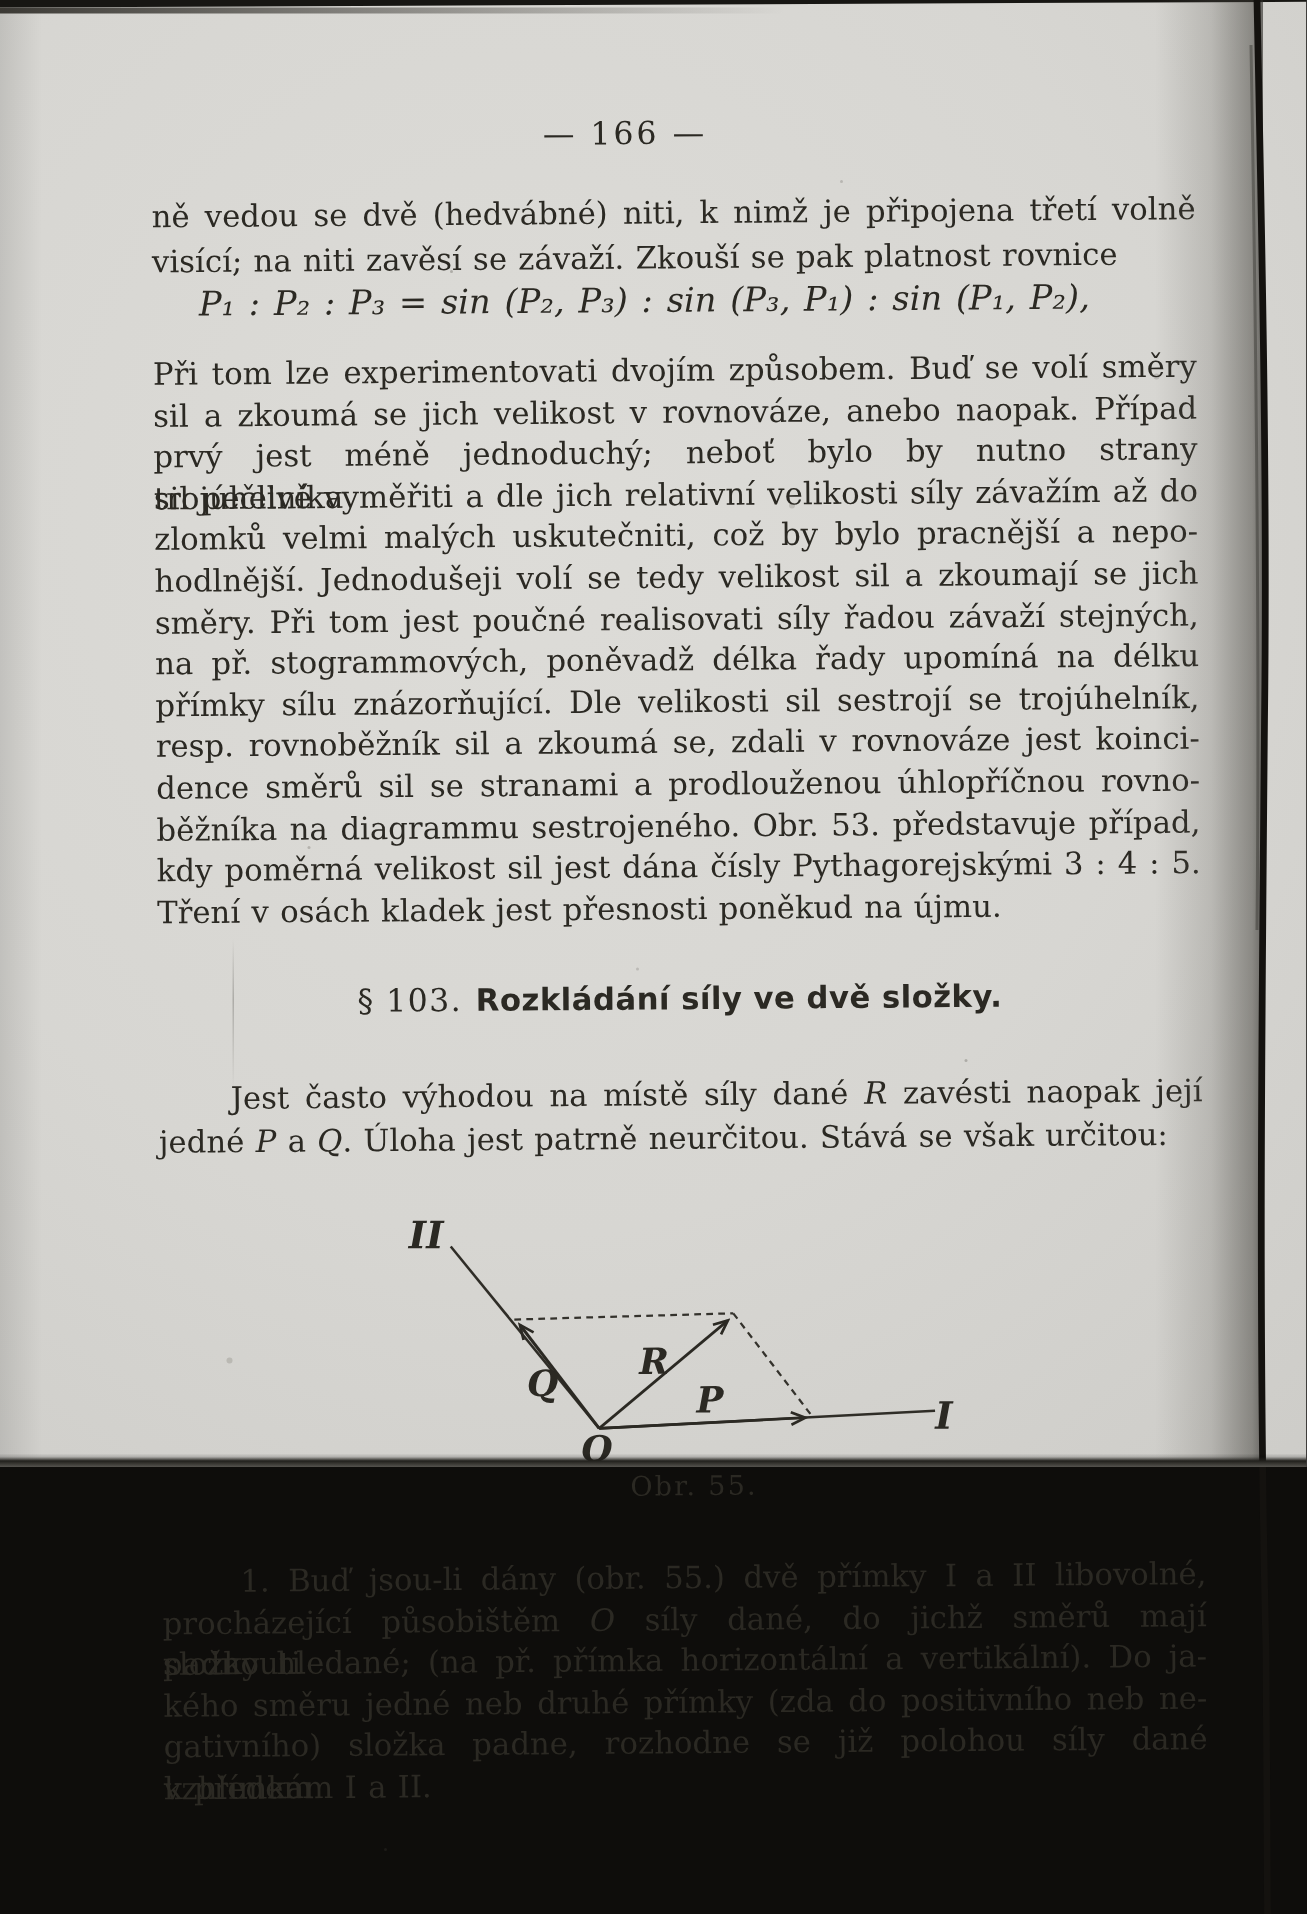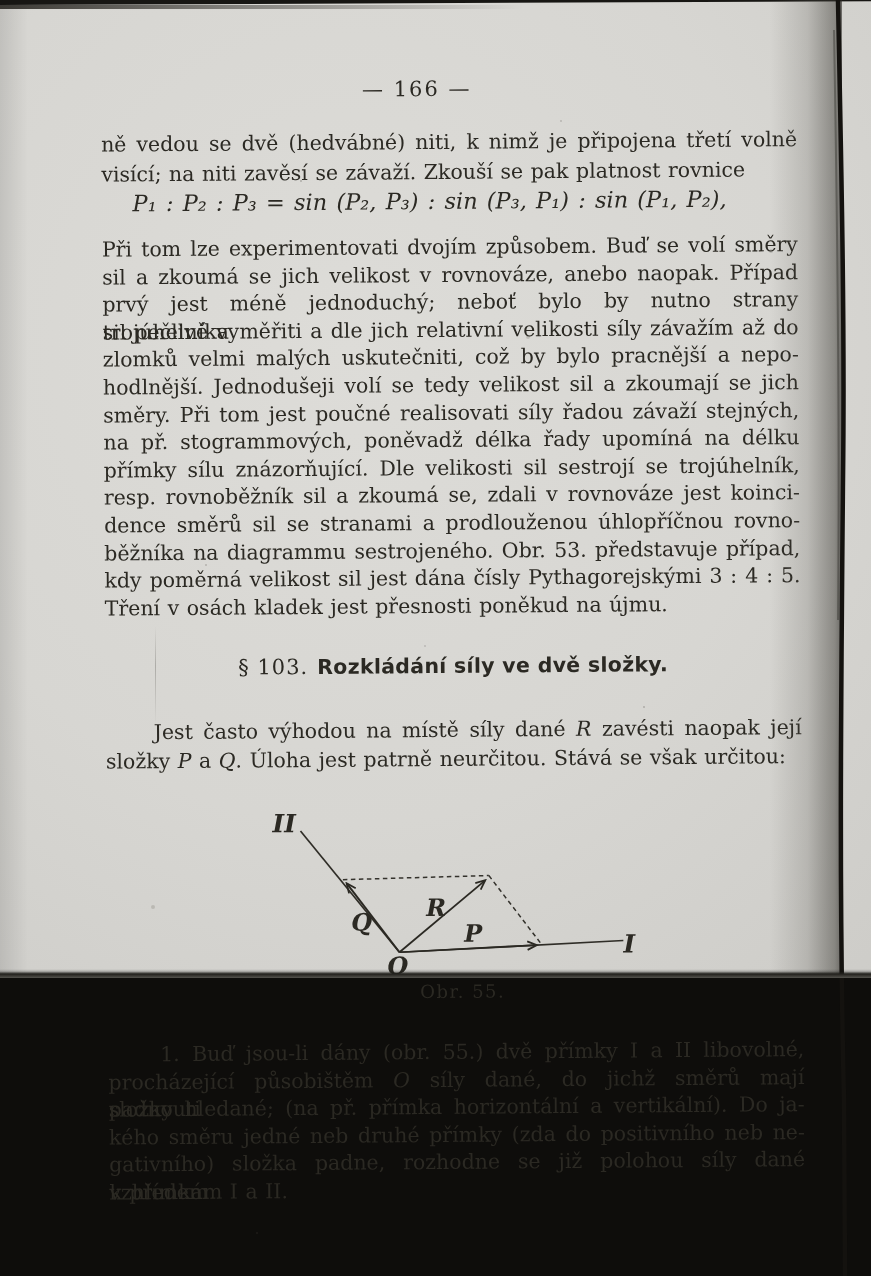--- a/index.html
+++ b/index.html
@@ -145,21 +145,21 @@
         <div class="tline"><span>kdy poměrná velikost sil jest dána čísly Pythagorejskými 3 : 4 : 5.</span></div>
         <div class="tline tline-last"><span>Tření v osách kladek jest přesnosti poněkud na újmu.</span></div>
       </div>
 
     <div class="heading">
       <span class="hprefix">§ 103.</span><span class="htitle">Rozkládání síly ve dvě složky.</span>
     </div>
 
     <div class="para p3">
         <div class="tline"><span>Jest často výhodou na místě síly dané </span><span class="it">R</span><span> zavésti naopak její</span></div>
-        <div class="tline tline-last"><span>složky </span><span class="it">P</span><span> a </span><span class="it">Q</span><span>. Úloha jest patrně neurčitou. Stává se však určitou:</span></div>
+        <div class="tline tline-last"><span>jedné </span><span class="it">P</span><span> a </span><span class="it">Q</span><span>. Úloha jest patrně neurčitou. Stává se však určitou:</span></div>
       </div>
 
     <svg class="figure" width="420" height="215" viewBox="250 795 420 215">
       <defs>
         <marker id="arrow" viewBox="-11 -6 13 12" refX="-0.5" refY="0" markerWidth="13" markerHeight="12" orient="auto" markerUnits="userSpaceOnUse">
           <path d="M-9.5,-4.2 L0,0 L-9.5,4.2" fill="none" stroke="#2b2923" stroke-width="1.8"></path>
         </marker>
       </defs>
       <line x1="397" y1="952" x2="299" y2="830" stroke="#2f2d27" stroke-width="1.7"></line>
       <line x1="397" y1="952" x2="621" y2="942" stroke="#2f2d27" stroke-width="1.7"></line>

